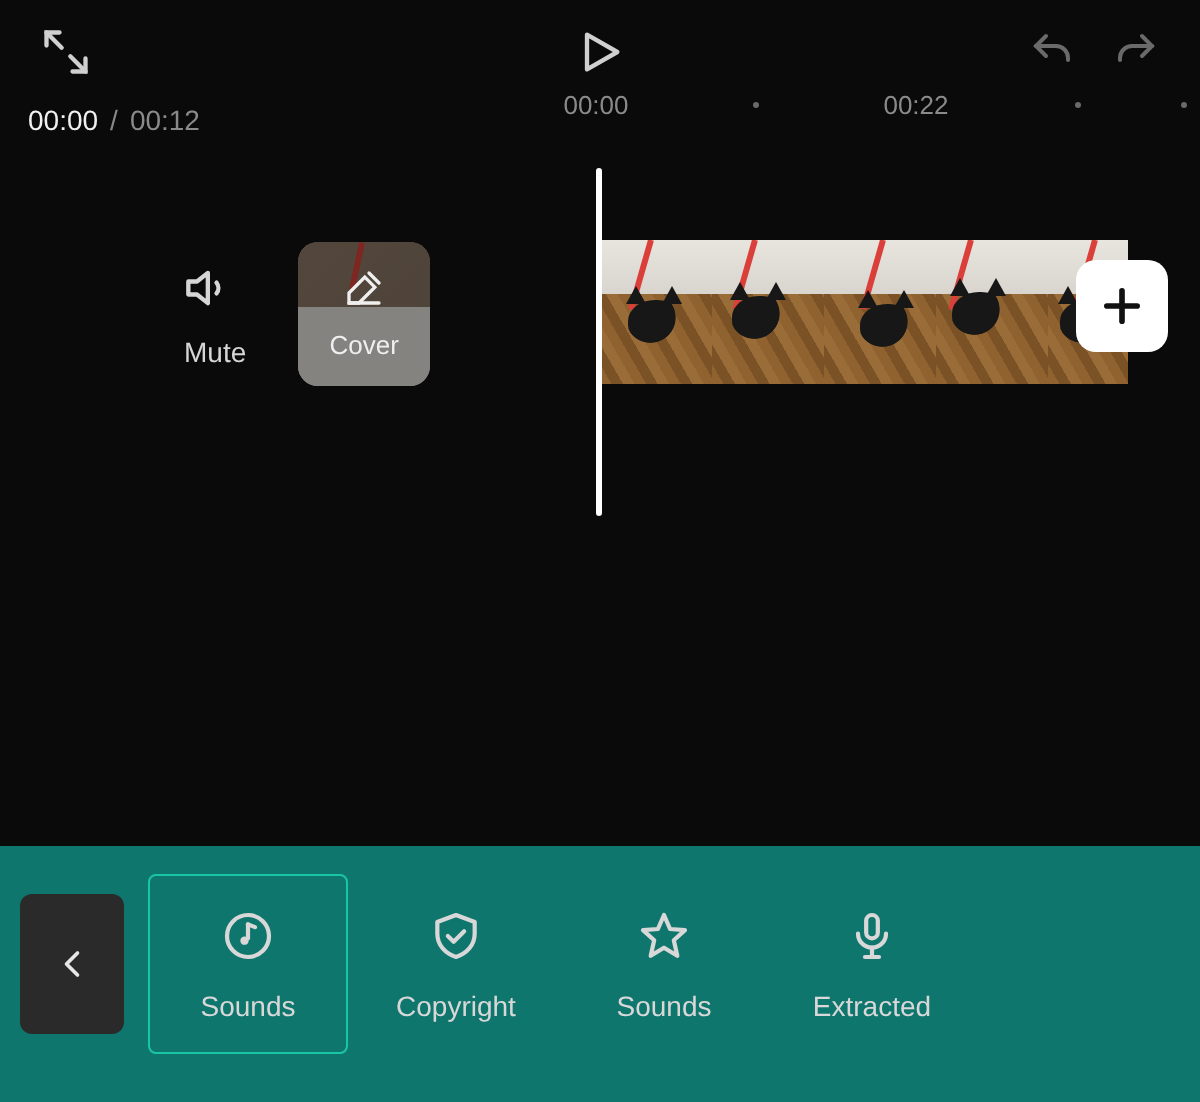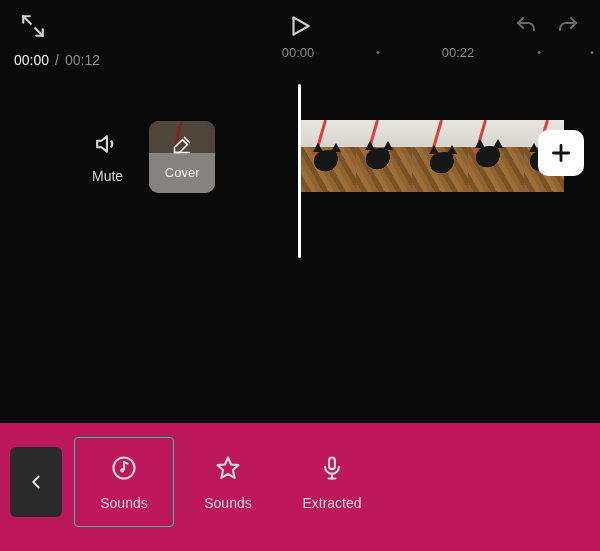--- a/index.html
+++ b/index.html
@@ -63,21 +63,21 @@
     align-items: center;
   }
   .left-controls {
     display: flex;
     gap: 26px;
     align-items: center;
     padding-left: 92px;
     width: 296px;
   }
   .ctrl {
-    display: flex; flex-direction: column; align-items: center; gap: 8px;
+    display: flex; flex-direction: column; align-items: flex-start; gap: 8px;
     color: #d6d6d6;
     font-size: 14px;
   }
   .cover-tile {
     width: 66px; height: 72px;
     border-radius: 10px;
     background: linear-gradient(135deg,#514844 0%, #3a3531 100%);
     display: flex; flex-direction: column; align-items: center; justify-content: center;
     gap: 6px;
     color: #efefef;
@@ -175,21 +175,21 @@
     background: #ffffff;
     border-radius: 2px;
     z-index: 4;
   }
 
   
   .bottom-bar {
     position: absolute;
     left: 0; right: 0; bottom: 0;
     height: 128px;
-    background: #be185d;
+    background: #0f766e;
     display: flex;
     align-items: center;
     padding: 0 10px 10px 10px;
     gap: 4px;
   }
   .back-btn {
     width: 52px; height: 70px;
     background: #2a2a2a;
     border-radius: 6px;
     display: flex; align-items: center; justify-content: center;
@@ -340,20 +340,29 @@
       <svg width="28" height="28" viewBox="0 0 24 24" fill="none" stroke="currentColor" stroke-width="1.8" stroke-linecap="round">
         <circle cx="12" cy="12" r="9"></circle>
           <path d="M12 7v6"></path>
           <circle cx="10.5" cy="14" r="1.8" fill="currentColor" stroke="none"></circle>
           <path d="M12 7l3 1.2"></path>
       </svg>
     </span>
     <span>Sounds</span>
   </div>
 
+  <div class="tool">
+    <span>
+      <svg width="28" height="28" viewBox="0 0 24 24" fill="none" stroke="currentColor" stroke-width="1.8" stroke-linecap="round" stroke-linejoin="round">
+        <path d="M12 3l8 3v5c0 5-3.5 8.5-8 10-4.5-1.5-8-5-8-10V6l8-3z"></path>
+        <polyline points="8.5 12 11 14.5 15.5 10"></polyline>
+      </svg>
+    </span>
+    <span>Copyright</span>
+  </div>
 
   <div class="tool">
     <span>
       <svg width="28" height="28" viewBox="0 0 24 24" fill="none" stroke="currentColor" stroke-width="1.8" stroke-linejoin="round">
         <polygon points="12 3 14.6 9 21 9.5 16.2 13.8 17.7 20.5 12 17 6.3 20.5 7.8 13.8 3 9.5 9.4 9 12 3"></polygon>
       </svg>
     </span>
     <span>Sounds</span>
   </div>
 

